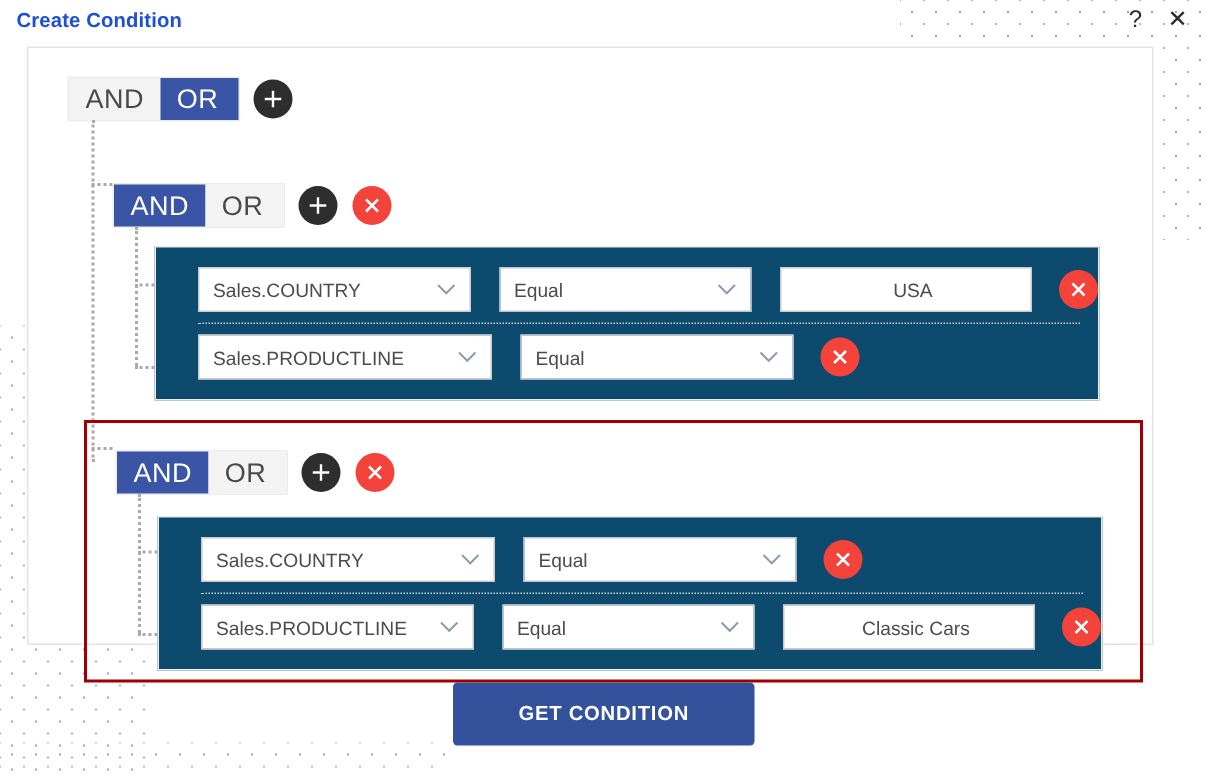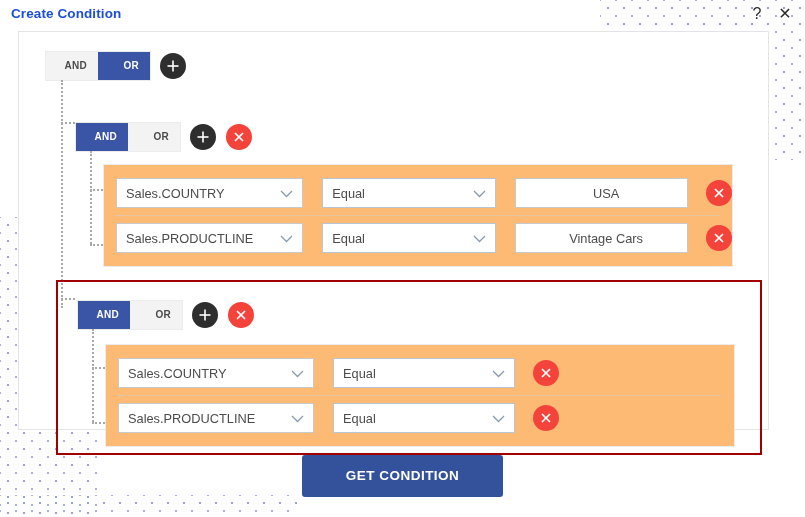--- a/index.html
+++ b/index.html
@@ -105,23 +105,23 @@
     border: none;
     background: #f3f3f3;
     height: 28px;
     box-shadow: 0 0 0 1px #ececec;
   }
   .toggle .seg {
     min-width: 52px;
     padding: 0 11px;
     height: 28px;
     line-height: 28px;
-    text-align: right;
-    font-size: 10px;
-    font-weight: bold;
+    text-align: left;
+    font-size: 18px;
+    font-weight: normal;
     letter-spacing: .3px;
     color: #4a4a4a;
     background: #f3f3f3;
     cursor: pointer;
     user-select: none;
     box-sizing: border-box;
   }
   .toggle .seg.active {
     background: #3a55a5;
     color: #ffffff;
@@ -162,24 +162,24 @@
     left: 20px;
     top: 19px;
   }
   .subgroup-2 .sub-bar { top: 19px; }
 
   .rows {
     position: absolute;
     left: 47px;
     top: 60px;
     width: 630px;
-    background: #fdba74;
+    background: #0c4a6e;
     border: 1px solid #ececec;
     box-sizing: border-box;
-    padding: 6px 0 6px 0;
+    padding: 6px 0 6px 16px;
   }
   .subgroup-2 .rows { top: 62px; }
 
   .row {
     display: flex;
     align-items: center;
     height: 44px;
     padding: 0 0 0 12px;
     box-sizing: border-box;
   }
@@ -362,23 +362,20 @@
           </span>
         </div>
         <div class="field sel-b">
           <span class="txt">Equal</span>
           <span class="chev">
             <svg width="13" height="8" viewBox="0 0 13 8">
                 <polyline points="1,1 6.5,6.5 12,1" fill="none" stroke="#8a9bb0" stroke-width="1.3"></polyline>
               </svg>
           </span>
         </div>
-        <div class="field val">
-          <span class="txt">Vintage Cars</span>
-        </div>
         <div class="circ-btn circ-del">
           <svg width="26" height="26" viewBox="0 0 26 26">
             <line x1="9" y1="9" x2="17" y2="17" stroke="#ffffff" stroke-width="1.7"></line>
             <line x1="17" y1="9" x2="9" y2="17" stroke="#ffffff" stroke-width="1.7"></line>
           </svg>
         </div>
       </div>
     </div>
   </div>
 
@@ -447,20 +444,23 @@
           </span>
         </div>
         <div class="field sel-b">
           <span class="txt">Equal</span>
           <span class="chev">
             <svg width="13" height="8" viewBox="0 0 13 8">
                 <polyline points="1,1 6.5,6.5 12,1" fill="none" stroke="#8a9bb0" stroke-width="1.3"></polyline>
               </svg>
           </span>
         </div>
+        <div class="field val">
+          <span class="txt">Classic Cars</span>
+        </div>
         <div class="circ-btn circ-del">
           <svg width="26" height="26" viewBox="0 0 26 26">
             <line x1="9" y1="9" x2="17" y2="17" stroke="#ffffff" stroke-width="1.7"></line>
             <line x1="17" y1="9" x2="9" y2="17" stroke="#ffffff" stroke-width="1.7"></line>
           </svg>
         </div>
       </div>
     </div>
   </div>
 </div>

